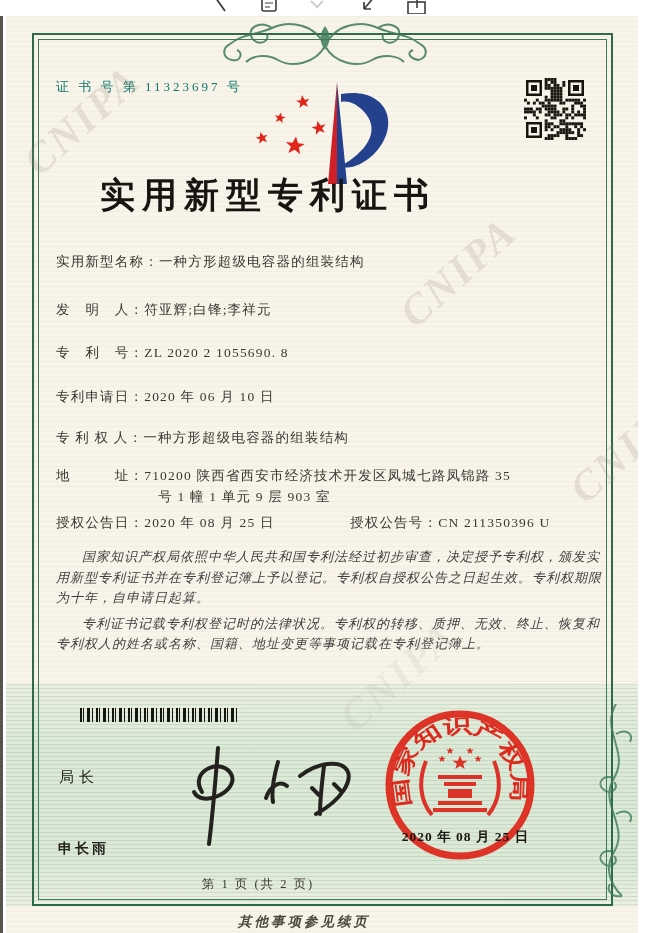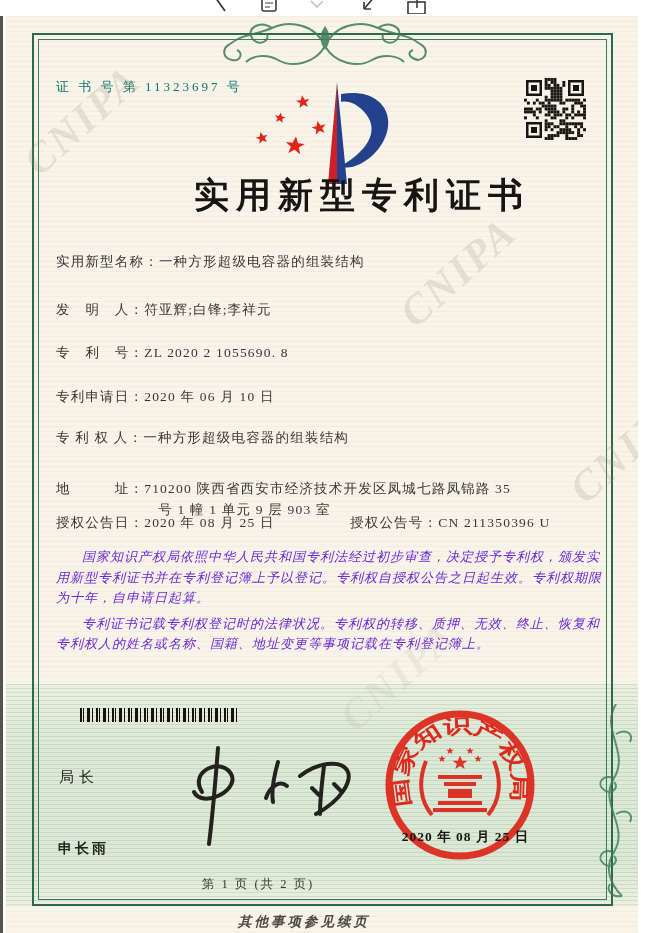--- a/index.html
+++ b/index.html
@@ -19,30 +19,30 @@
       background:repeating-linear-gradient(180deg,rgba(130,170,140,0.25) 0 1px,transparent 1px 4px);}
   .border-outer{position:absolute;left:26px;top:17px;right:25px;bottom:27px;border:2.5px solid #2d6a4c;}
   .border-inner{position:absolute;left:32px;top:23px;right:31px;bottom:33px;border:1px solid #3d7a58;}
   
   .wm{position:absolute;font-family:"Liberation Serif",serif;font-style:italic;font-weight:bold;
       font-size:42px;letter-spacing:3px;color:rgba(150,138,120,0.20);transform:rotate(-42deg);z-index:1;}
   
   .certno{position:absolute;left:50px;top:62px;font-size:13px;letter-spacing:3px;color:#0f766e;}
   .logo{position:absolute;left:234px;top:64px;width:165px;height:106px;}
   .qr{position:absolute;left:518px;top:62px;width:62px;height:62px;}
-  .title{position:absolute;left:0;top:156px;width:524px;text-align:right;
+  .title{position:absolute;left:0;top:156px;width:524px;text-align:center;
          font-size:35px;font-weight:bold;letter-spacing:7px;color:#161511;}
   
   .row{position:absolute;left:50px;width:552px;display:flex;font-size:13.5px;color:#3a3832;letter-spacing:1.2px;line-height:1.55;}
   .row .lab{white-space:pre;flex:none;}
   .addr-val .l2{padding-left:14px;}
   .grant2{position:absolute;left:294px;top:0;display:flex;}
   
   .paras{position:absolute;left:50px;top:531px;width:546px;font-size:13px;line-height:20.5px;
-         color:#6d28d9;font-style:italic;letter-spacing:1px;}
+         color:#404040;font-style:italic;letter-spacing:1px;}
   .paras p{margin:0 0 5px 0;text-indent:2em;}
   
   .barcode{position:absolute;left:74px;top:692px;width:160px;height:14px;
       background:repeating-linear-gradient(90deg,#16140f 0 2px,transparent 2px 3px,#16140f 3px 4px,transparent 4px 7px,#16140f 7px 10px,transparent 10px 12px,#16140f 12px 13px,transparent 13px 16px);}
   .signer-title{position:absolute;left:53px;top:752px;font-size:15px;font-weight:normal;letter-spacing:5px;color:#26241e;}
   .signer-name{position:absolute;left:52px;top:779px;font-size:14px;font-weight:bold;letter-spacing:3px;color:#26241e;margin-top:45px;}
   .signature{position:absolute;left:160px;top:722px;width:200px;height:112px;}
   .seal{position:absolute;left:374px;top:689px;width:160px;height:160px;z-index:5;}
   .seal-date{position:absolute;left:377px;top:812px;width:165px;text-align:center;
       font-size:13.5px;font-weight:bold;letter-spacing:1px;color:#19160f;z-index:6;}
@@ -328,21 +328,21 @@
       <span>ZL 2020 2 1055690. 8</span>
     </div>
     <div class="row" style="top:371px;">
       <span class="lab">专利申请日：</span>
       <span>2020 年 06 月 10 日</span>
     </div>
     <div class="row" style="top:412px;">
       <span class="lab">专 利 权 人：</span>
       <span>一种方形超级电容器的组装结构</span>
     </div>
-    <div class="row" style="top:450px;margin-top:13px;">
+    <div class="row" style="top:450px;">
       <span class="lab">地　　　址：</span>
       <span class="addr-val">
         <span style="display:block;">710200 陕西省西安市经济技术开发区凤城七路凤锦路 35</span>
         <span style="display:block;" class="l2">号 1 幢 1 单元 9 层 903 室</span>
       </span>
     </div>
     <div class="row" style="top:497px;position:absolute;">
       <span class="lab">授权公告日：</span>
       <span>2020 年 08 月 25 日</span>
       <span class="grant2">

